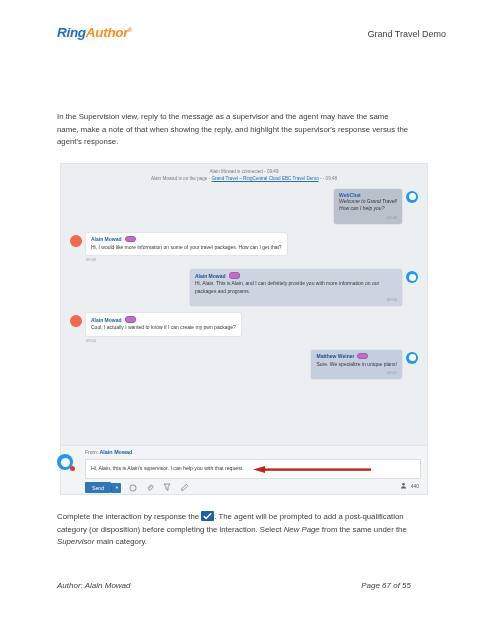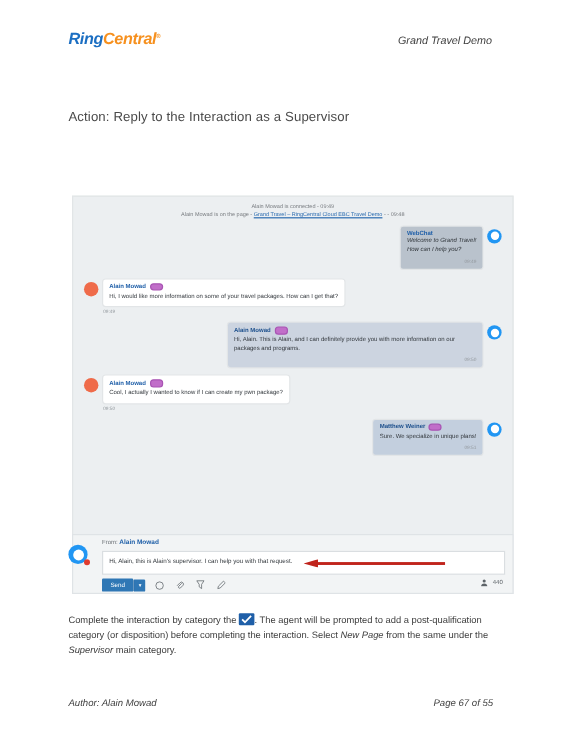--- a/index.html
+++ b/index.html
@@ -21,22 +21,22 @@
   .logo {
     margin-left:57px;
     font-size:13.5px; font-weight:bold; font-style:italic;
     letter-spacing:-0.3px; line-height:1;
     white-space:nowrap;
   }
   .logo .ring { color:#1b6ec2;text-align:center; }
   .logo .central { color:#f6901e; }
   .logo .tm { font-size:5px; vertical-align:super; color:#f6901e; font-style:normal; }
   .doc-header-title {
-    margin-left:auto; margin-right:70px;
-    font-size:9px; font-style:italic; color:#3f3f3f;
+    margin-left:auto; margin-right:34px;
+    font-size:9px; color:#3f3f3f;
     padding-top:3px;
   }
 
   
   .section-title {
     position:absolute; left:57px; top:92px;
     font-size:11px; color:#4a4a4a; font-weight:normal;
     letter-spacing:0.1px;
   }
   .intro {
@@ -206,25 +206,25 @@
     display:flex; justify-content:space-between;
     font-size:8px; font-style:italic; color:#3f3f3f;gap:20px;
   }
 </style>
 </head>
 <body>
 
 <div class="page">
 
   <div class="doc-header">
-    <div class="logo"><span class="ring">Ring</span><span class="central">Central</span><span class="tm">®</span></div>
+    <div class="logo"><span class="ring">Ring</span><span class="central">Author</span><span class="tm">®</span></div>
     <div class="doc-header-title">Grand Travel Demo</div>
   </div>
 
-  <div class="section-title">Action: Reply to the Interaction as a Supervisor</div>
+  <div class="intro">In the Supervision view, reply to the message as a supervisor and the agent may have the same name, make a note of that when showing the reply, and highlight the supervisor's response versus the agent's response.</div>
 
   <div class="shot">
 
     <div class="sys-line first">Alain Mowad is connected - 09:49</div>
     <div class="sys-line"><span>Alain Mowad is on the page - </span><a href="#">Grand Travel – RingCentral Cloud EBC Travel Demo</a><span> - - 09:48</span></div>
 
     <div class="msg-area">
 
       <div class="row right">
         <div class="bubble-wrap">
@@ -342,21 +342,21 @@
 
     <div class="char-box">
       <svg width="7" height="7" viewBox="0 0 16 16">
         <circle cx="8" cy="5" r="3" fill="#5d6368"></circle>
         <path d="M2 15c0-3.4 2.7-5.5 6-5.5s6 2.1 6 5.5z" fill="#5d6368"></path>
       </svg>
       <span>440</span>
     </div>
   </div>
 
-  <div class="outro"><span>Complete the interaction by category the </span><span class="check-chip"><svg width="9" height="8" viewBox="0 0 12 10">
+  <div class="outro"><span>Complete the interaction by response the </span><span class="check-chip"><svg width="9" height="8" viewBox="0 0 12 10">
           <path d="M1 5.2 4.2 8.4 11 1.4" fill="none" stroke="#ffffff" stroke-width="2"></path>
         </svg></span><span>. The agent will be prompted to add a post-qualification category (or disposition) before completing the interaction. Select </span><i>New Page</i><span> from the same under the </span><i>Supervisor</i><span> main category.</span></div>
 
   <div class="footer">
     <div>Author: Alain Mowad</div>
     <div>Page 67 of 55</div>
   </div>
 
 </div>
 

